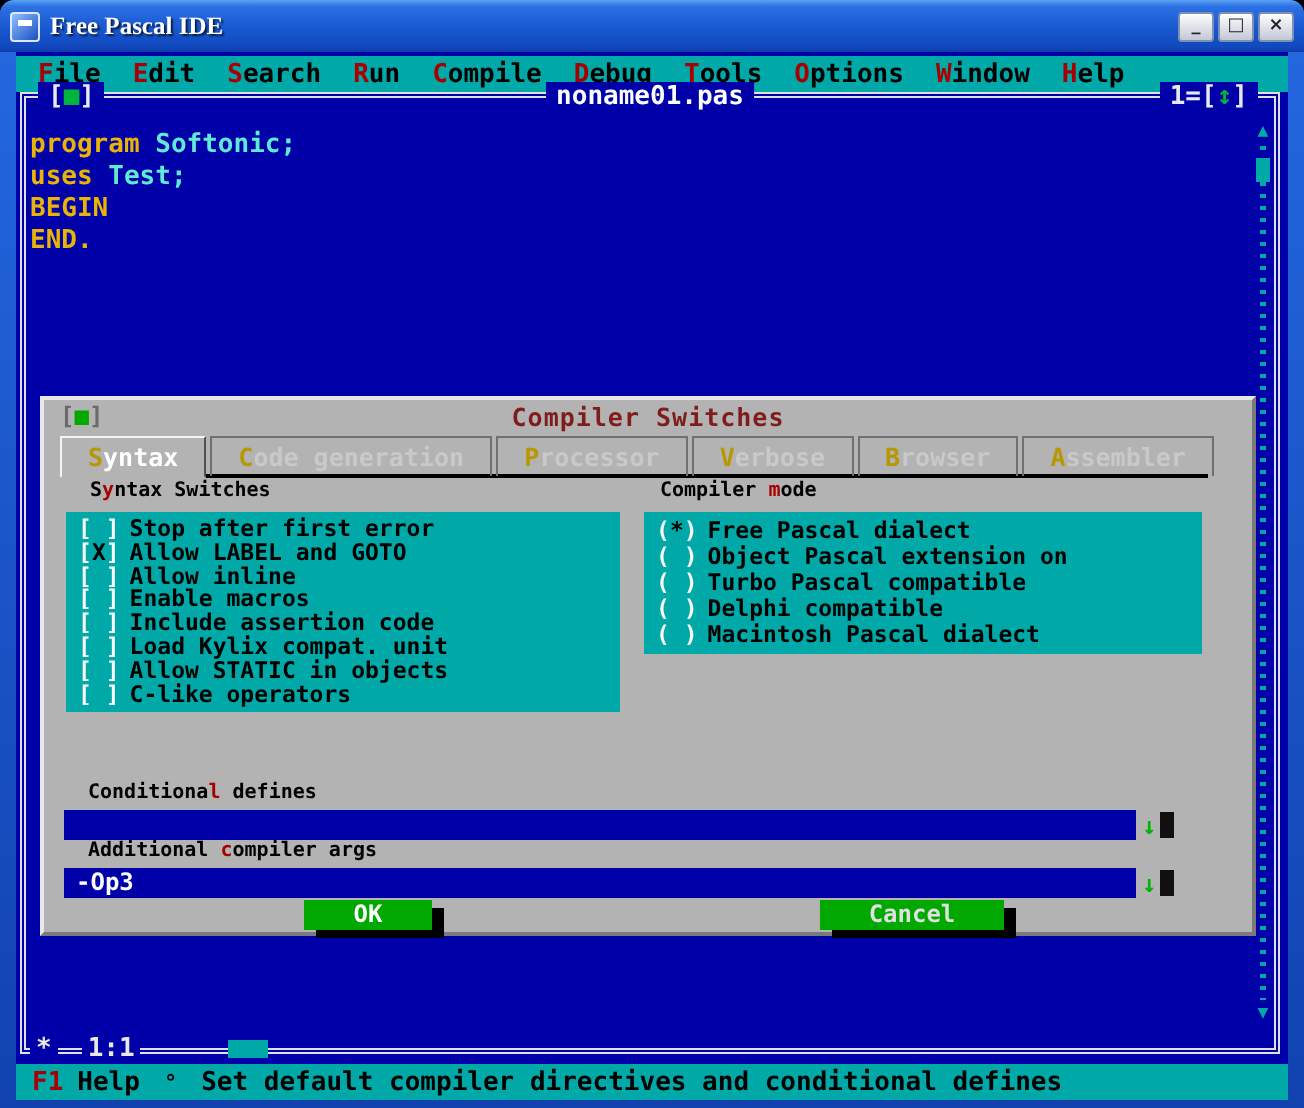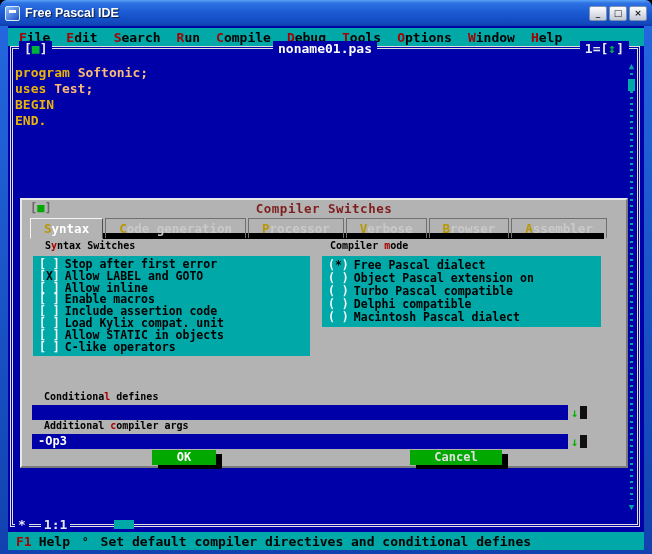--- a/index.html
+++ b/index.html
@@ -10,21 +10,21 @@
     background:linear-gradient(180deg,#2468E0,#1142B0);
     border-radius:7px 7px 0 0; overflow:hidden;
     font-family:"DejaVu Sans Mono", monospace; }
   .titlebar { position:absolute; left:0; top:0; right:0; height:26px;
     display:flex; align-items:center; padding:0 5px;
     background:linear-gradient(180deg,#5AA2F4 0%,#2E72E4 12%,#1C5CD4 45%,#1148BE 90%,#0E3EA8 100%);
     border-radius:7px 7px 0 0; }
   .app-icon { width:15px; height:15px; border:1px solid #DDE8FF; border-radius:2px;
     background:linear-gradient(135deg,#8FC0FF,#1A50C0); margin-right:5px; position:relative; flex:none; }
   .app-icon::after { content:""; position:absolute; left:3px; top:3px; width:7px; height:3px; background:#fff; }
-  .title-text { color:#fff; font-family:Liberation Sans, sans-serif; font-size:12.5px;
+  .title-text { color:#fff; font-family:Liberation Serif, serif; font-size:12.5px;
     font-weight:bold; text-shadow:1px 1px 1px rgba(0,0,0,.7); flex:1; white-space:nowrap; }
   .win-controls { display:flex; gap:2px; }
   .win-btn { width:18px; height:15px; border:1px solid #7E90B0; border-radius:2px;
     background:linear-gradient(180deg,#FDFDFD,#C2C8D6); color:#222; font-size:9px; line-height:13px;
     text-align:center; font-family:"DejaVu Sans", sans-serif; font-weight:bold; }
 
   
   .dos { position:absolute; left:8px; top:26px; width:636px; height:524px;
     background:#0000A8; font-weight:bold; font-size:13px; color:#E8E8E8; overflow:hidden; }
   .dos span { white-space:pre; }
@@ -39,21 +39,21 @@
     border:3px double #E0E0E0; }
   .ed-tag { position:absolute; top:-8px; background:#0000A8; padding:0 5px;
     height:15px; line-height:15px; color:#E8E8E8; }
   .ed-close { left:6px; }
   .ed-title { left:50%; transform:translateX(-50%); color:#FCFCFC; }
   .ed-zoom { right:8px; }
   .grn { color:#00B43C; }
 
   .code { position:absolute; left:2px; top:16px; }
   .code-line { height:16px; line-height:16px; }
-  .kw { color:#eab308; } .id { color:#fdba74; }
+  .kw { color:#eab308; } .id { color:#5eead4; }
 
   .vscroll { position:absolute; right:0; top:12px; bottom:12px; width:11px;
     display:flex; flex-direction:column; align-items:center; color:#00A8A8; font-size:9px; }
   .vs-arrow { height:10px; line-height:10px; }
   .vs-track { flex:1; width:3px; margin:2px 0; position:relative;
     background:repeating-linear-gradient(180deg,#00A8A8 0 2px,transparent 2px 6px); }
   .vs-thumb { position:absolute; left:-2px; top:6px; width:7px; height:12px; background:#00A8A8; }
 
   .ed-status { position:absolute; left:2px; bottom:-8px; display:flex; align-items:center; height:15px; }
   .ed-status > span { background:#0000A8; padding:0 3px; line-height:15px; }
@@ -63,21 +63,21 @@
   
   .dialog { position:absolute; left:12px; top:172px; width:608px; height:270px;
     background:#B3B3B3; border:2px solid; border-color:#E8E8E8 #7A7A7A #7A7A7A #E8E8E8;
     color:#000; font-size:12px; }
   .dlg-titlebar { position:relative; height:17px; display:flex; align-items:center; justify-content:center; }
   .dlg-close { position:absolute; left:8px; top:1px; color:#6A6A6A; }
   .grn2 { color:#00A800; }
   .dlg-title { color:#7f1d1d; font-size:12.5px; letter-spacing:.5px; }
 
   .tabs { position:absolute; left:8px; right:22px; top:18px; height:21px;
-    display:flex; border-bottom:6px solid #000000; }
+    display:flex; border-bottom:2px solid #000000; }
   .tab { height:20px; padding:0 13px; line-height:19px; border:1px solid #707070; border-bottom:none;
     margin-right:2px; color:#C9C9C9; font-size:12.5px; white-space:nowrap; }
   .tab.active { height:21px; margin-bottom:-1px; background:#B3B3B3; color:#FFFFFF;
     border-color:#F4F4F4 #505050 #B3B3B3 #F4F4F4; border-bottom:1px solid #B3B3B3; }
   .thot { color:#B89800; }
 
   .grp-label, .fld-label { position:absolute; font-size:10px; white-space:nowrap; }
   #syn-label  { left:23px;  top:40px; }
   #mode-label { left:308px; top:40px; }
   .rhot { color:#A80000; }

